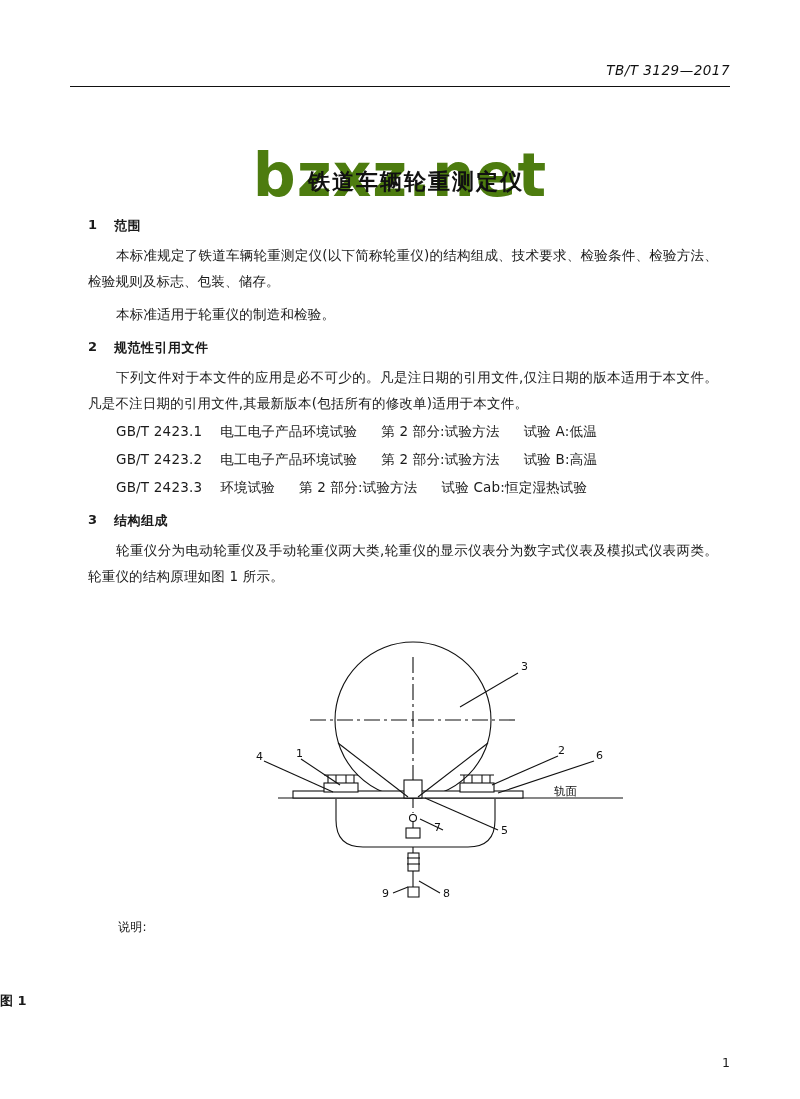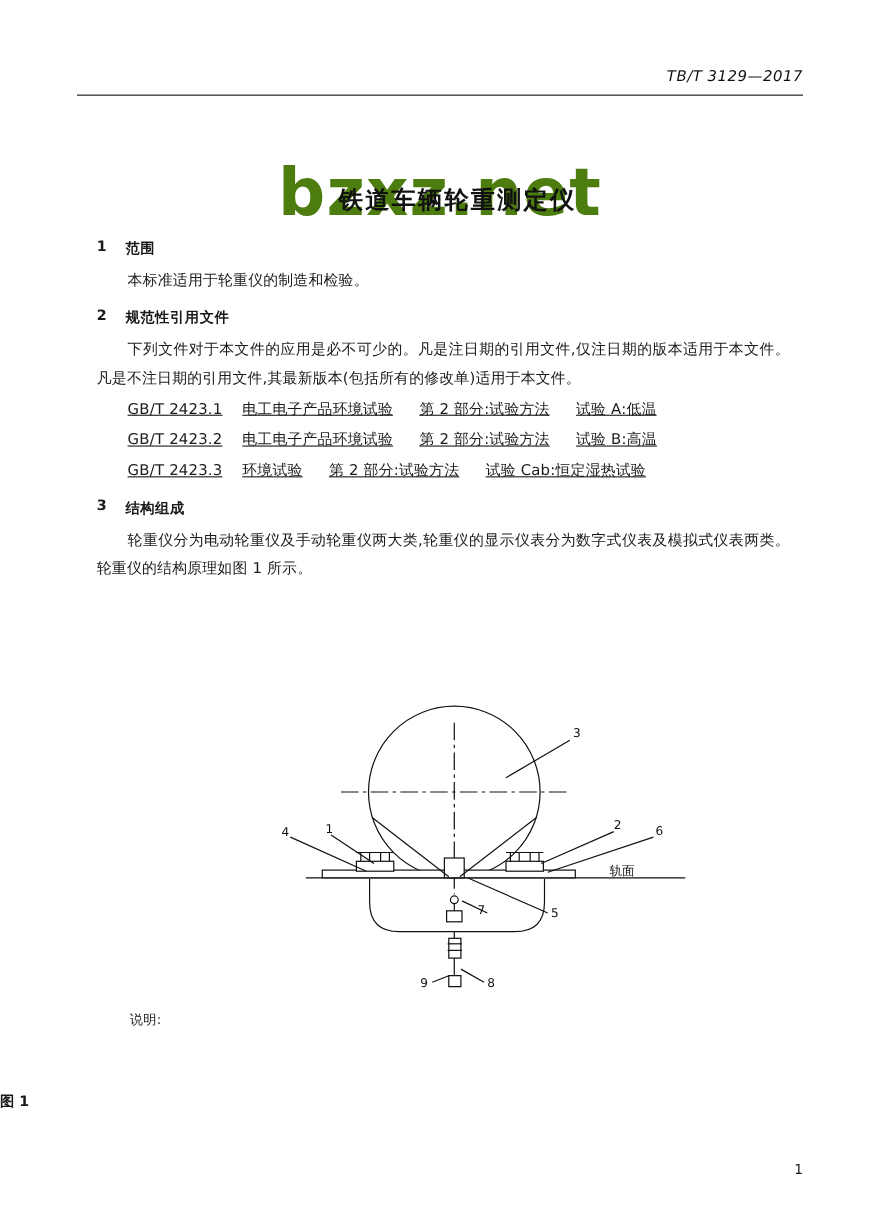--- a/index.html
+++ b/index.html
@@ -85,21 +85,20 @@
     text-indent: 28px;
     margin-top: 7px;
     letter-spacing: 0.2px;
   }
   .ref {
     font-size: 13.5px;
     line-height: 26px;
     text-indent: 28px;
     margin-top: 2px;
     letter-spacing: 0.2px;
-    text-decoration: underline;
   }
   .ref .gap {
     display: inline-block;
     width: 18px;
   }
   .ref .gap2 {
     display: inline-block;
     width: 24px;
   }
   
@@ -149,20 +148,21 @@
   <div class="watermark">bzxz.net</div>
 
   <h1 class="doc-title">铁道车辆轮重测定仪</h1>
 
   <div class="body-area">
 
     <div class="clause">
       <span class="num">1</span>
       <span>范围</span>
     </div>
+    <div class="para">本标准规定了铁道车辆轮重测定仪(以下简称轮重仪)的结构组成、技术要求、检验条件、检验方法、检验规则及标志、包装、储存。</div>
     <div class="para">本标准适用于轮重仪的制造和检验。</div>
 
     <div class="clause">
       <span class="num">2</span>
       <span>规范性引用文件</span>
     </div>
     <div class="para">下列文件对于本文件的应用是必不可少的。凡是注日期的引用文件,仅注日期的版本适用于本文件。凡是不注日期的引用文件,其最新版本(包括所有的修改单)适用于本文件。</div>
 
     <div class="ref">
       <span>GB/T 2423.1</span><span class="gap"></span><span>电工电子产品环境试验</span><span class="gap2"></span><span>第 2 部分:试验方法</span><span class="gap2"></span><span>试验 A:低温</span>

